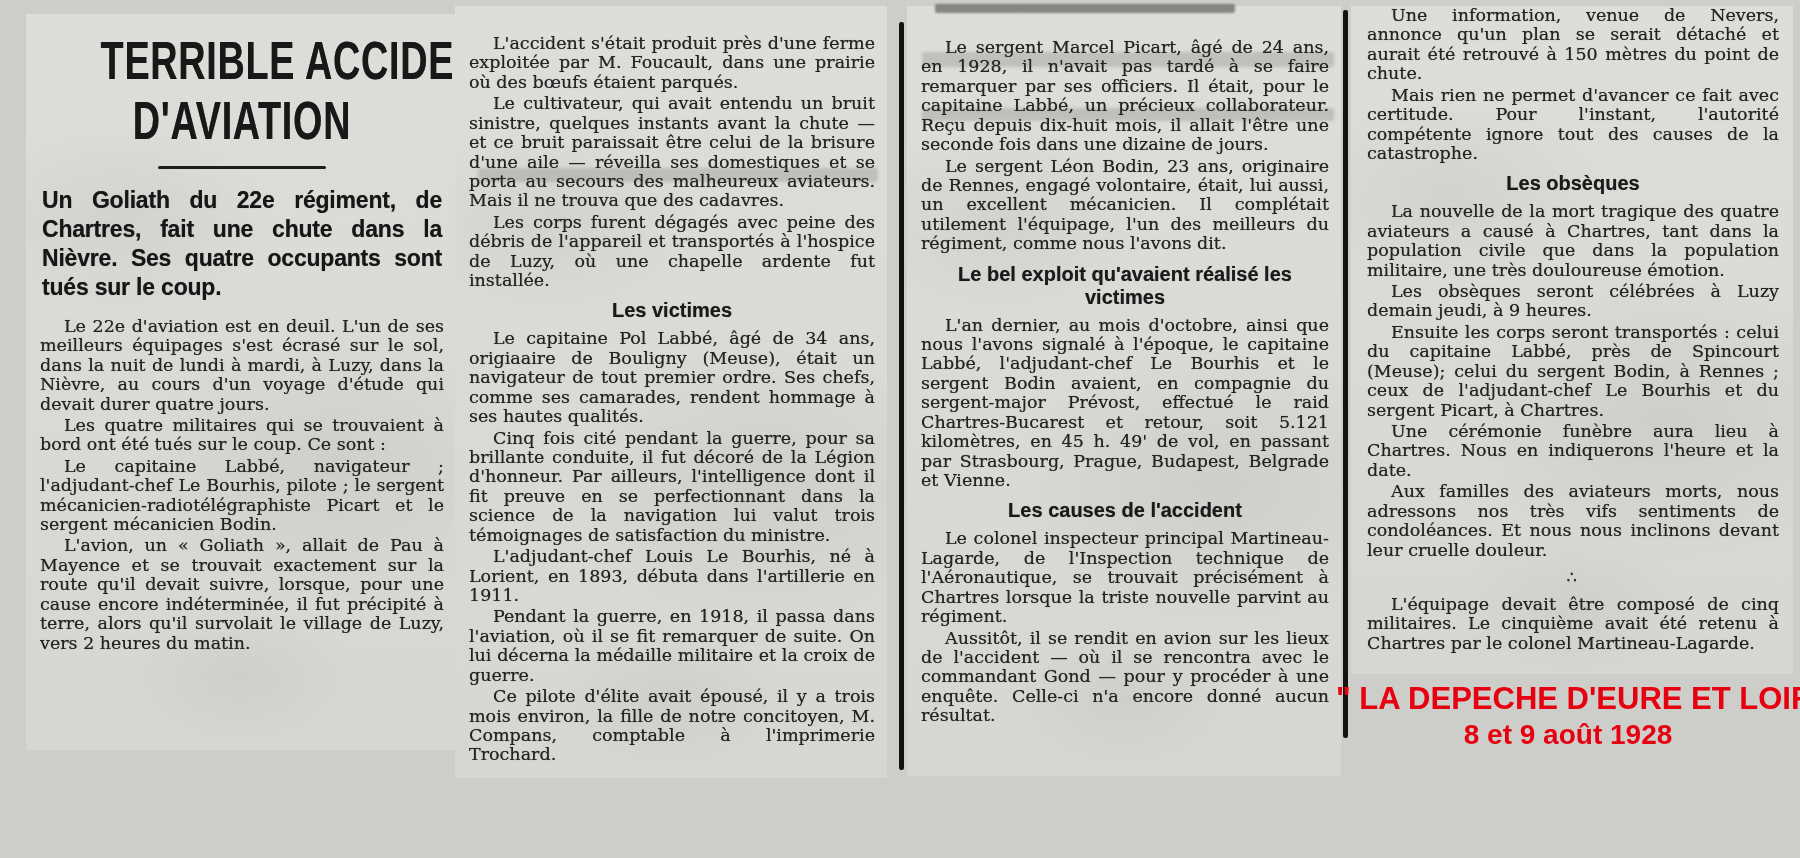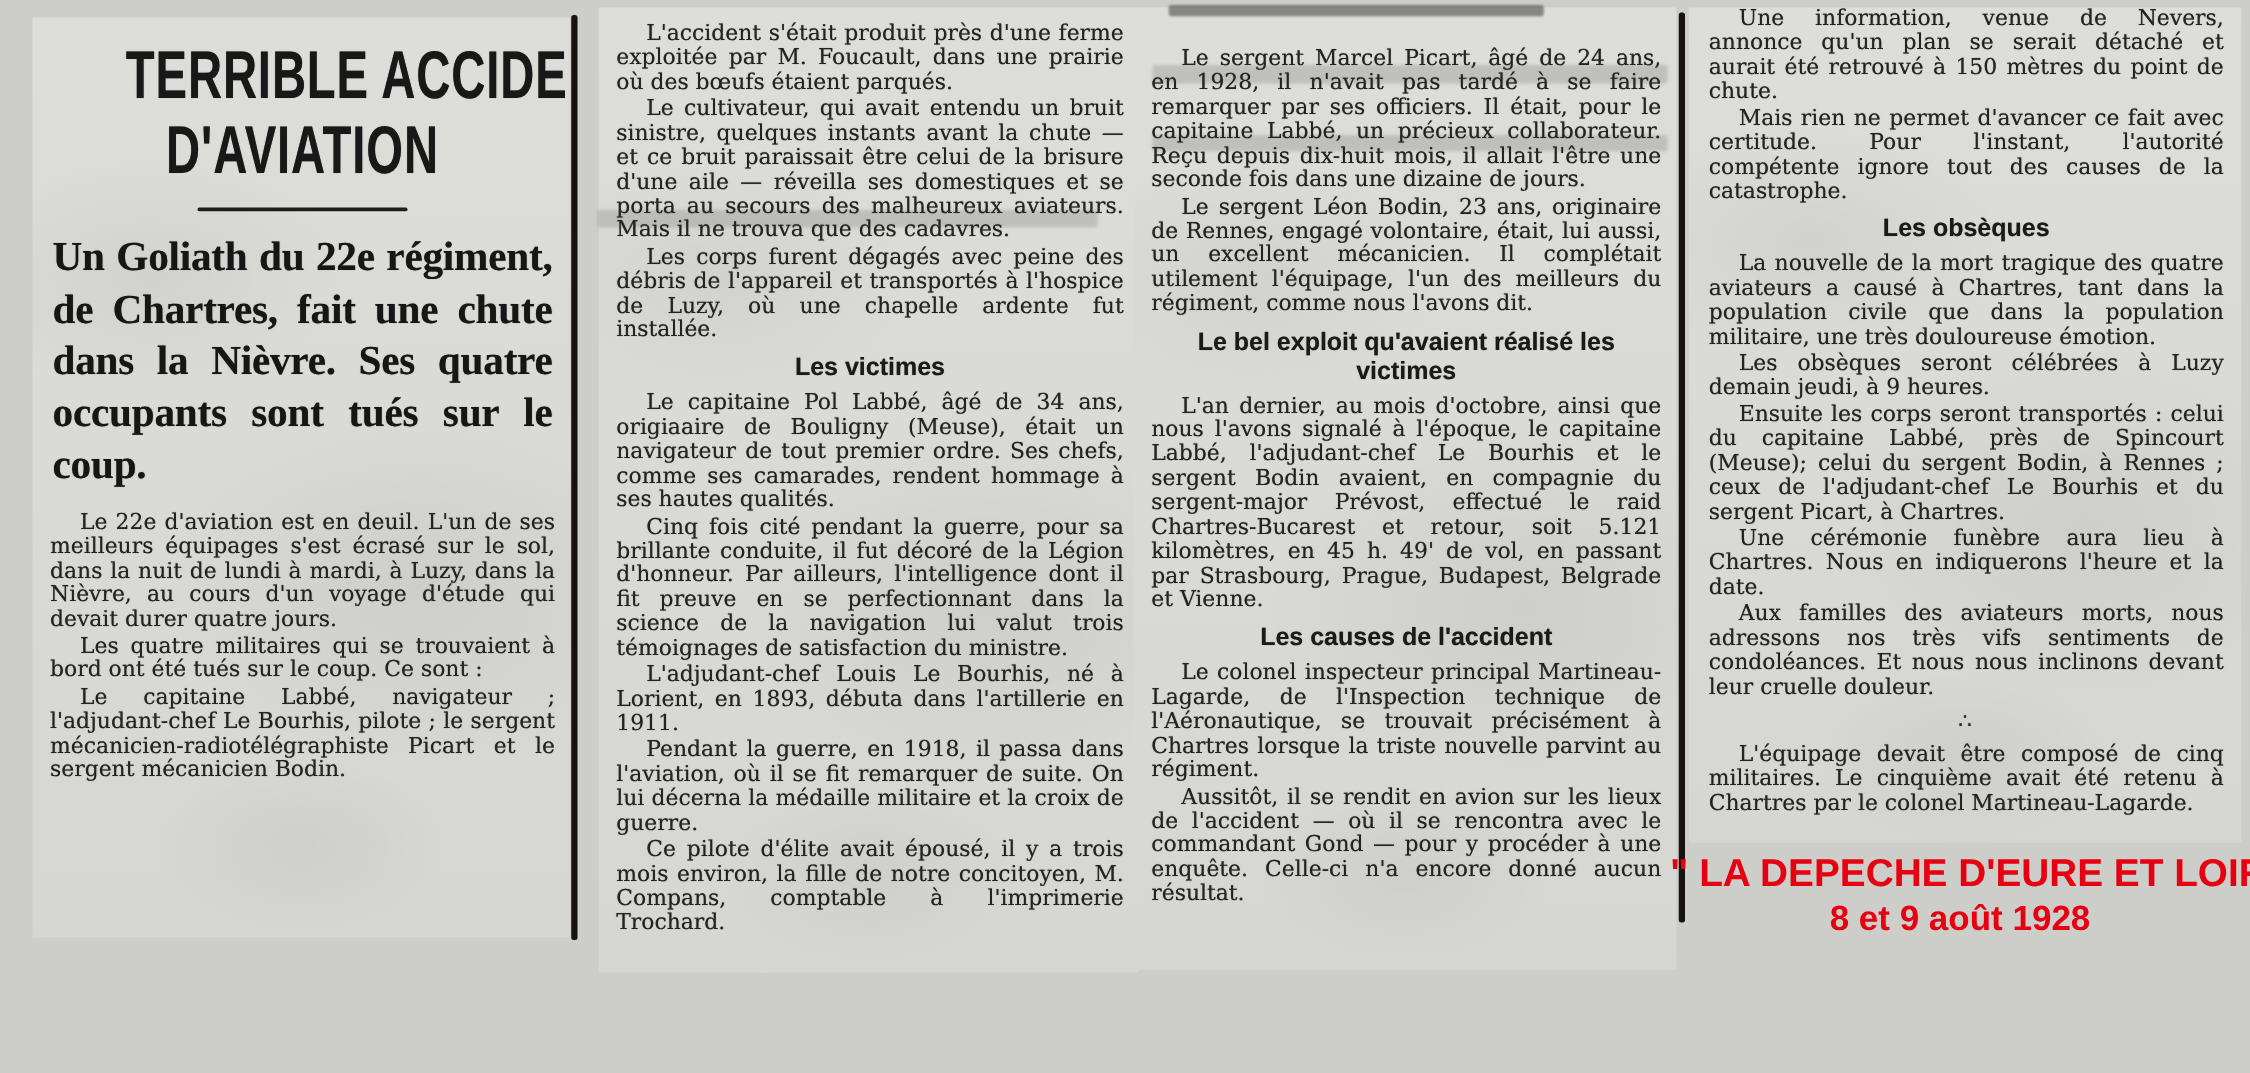--- a/index.html
+++ b/index.html
@@ -14,36 +14,36 @@
       radial-gradient(ellipse 260px 160px at 22% 28%, rgba(0,0,0,0.045), transparent 60%),
       radial-gradient(ellipse 320px 220px at 72% 62%, rgba(0,0,0,0.05), transparent 65%),
       radial-gradient(ellipse 200px 120px at 50% 90%, rgba(0,0,0,0.04), transparent 60%),
       linear-gradient(#ddddda,#d6d6d2);
     color:#232323;
     text-shadow:0 0 0.7px rgba(35,35,35,0.65);
   }
   .vrule{position:absolute;width:5px;background:#16130f;border-radius:2px;}
   #strip1{left:26px;top:14px;width:430px;height:736px;padding:16px 12px 8px 14px;}
   #rule1{left:457px;top:12px;height:740px;}
-  #strip2{left:479px;top:6px;width:432px;height:772px;padding:12px 12px 8px 14px;}
+  #strip2{left:455px;top:6px;width:432px;height:772px;padding:28px 12px 8px 14px;}
   #rule2{left:899px;top:22px;height:748px;}
   #strip3{left:907px;top:6px;width:434px;height:770px;padding:32px 12px 8px 14px;}
   #rule3{left:1343px;top:10px;height:728px;}
   #strip4{left:1351px;top:6px;width:442px;height:668px;padding:0 14px 8px 16px;}
 
   .headline-line{
     display:block;text-align:center;white-space:nowrap;
     font-family:"Liberation Sans", sans-serif;font-weight:bold;
     font-size:54px;line-height:1.12;color:#181818;letter-spacing:1px;
     transform:scaleX(0.70);transform-origin:50% 50%;
   }
   .headline-rule{width:168px;height:3px;background:#1d1d1d;margin:15px auto 17px;border-radius:2px;}
   .subhead{
-    font-family:Liberation Serif, serif;font-weight:bold;
-    font-size:33px;line-height:1.26;text-align:justify;color:#161616;
+    font-family:Liberation Sans, sans-serif;font-weight:bold;
+    font-size:23px;line-height:1.26;text-align:justify;color:#161616;
     margin:16px 2px 15px 2px;letter-spacing:-0.2px;
   }
   .para{
     font-size:17.5px;line-height:1.11;text-align:justify;
     text-indent:24px;margin:0 0 2px 0;
   }
   .col-heading{
     font-family:Liberation Sans, sans-serif;font-weight:bold;
     font-size:20px;line-height:1.15;text-align:center;
     margin:9px 26px 7px 26px;color:#1a1a1a;
@@ -72,20 +72,21 @@
   <div>
     <span class="headline-line">TERRIBLE ACCIDENT</span>
     <span class="headline-line">D'AVIATION</span>
   </div>
   <div class="headline-rule"></div>
   <div class="subhead">Un Goliath du 22e régiment, de Chartres, fait une chute dans la Nièvre. Ses quatre occupants sont tués sur le coup.</div>
   <div>
       <div class="para">Le 22e d'aviation est en deuil. L'un de ses meilleurs équipages s'est écrasé sur le sol, dans la nuit de lundi à mardi, à Luzy, dans la Nièvre, au cours d'un voyage d'étude qui devait durer quatre jours.</div>
       <div class="para">Les quatre militaires qui se trouvaient à bord ont été tués sur le coup. Ce sont :</div>
       <div class="para">Le capitaine Labbé, navigateur ; l'adjudant-chef Le Bourhis, pilote ; le sergent mécanicien-radiotélégraphiste Picart et le sergent mécanicien Bodin.</div>
+      <div class="para">L'avion, un « Goliath », allait de Pau à Mayence et se trouvait exactement sur la route qu'il devait suivre, lorsque, pour une cause encore indéterminée, il fut précipité à terre, alors qu'il survolait le village de Luzy, vers 2 heures du matin.</div>
     </div>
 </div>
 
 <div class="strip" id="strip2">
   <div>
       <div class="para">L'accident s'était produit près d'une ferme exploitée par M. Foucault, dans une prairie où des bœufs étaient parqués.</div>
       <div class="para">Le cultivateur, qui avait entendu un bruit sinistre, quelques instants avant la chute — et ce bruit paraissait être celui de la brisure d'une aile — réveilla ses domestiques et se porta au secours des malheureux aviateurs. Mais il ne trouva que des cadavres.</div>
       <div class="para">Les corps furent dégagés avec peine des débris de l'appareil et transportés à l'hospice de Luzy, où une chapelle ardente fut installée.</div>
       <div class="col-heading">Les victimes</div>
       <div class="para">Le capitaine Pol Labbé, âgé de 34 ans, origiaaire de Bouligny (Meuse), était un navigateur de tout premier ordre. Ses chefs, comme ses camarades, rendent hommage à ses hautes qualités.</div>

